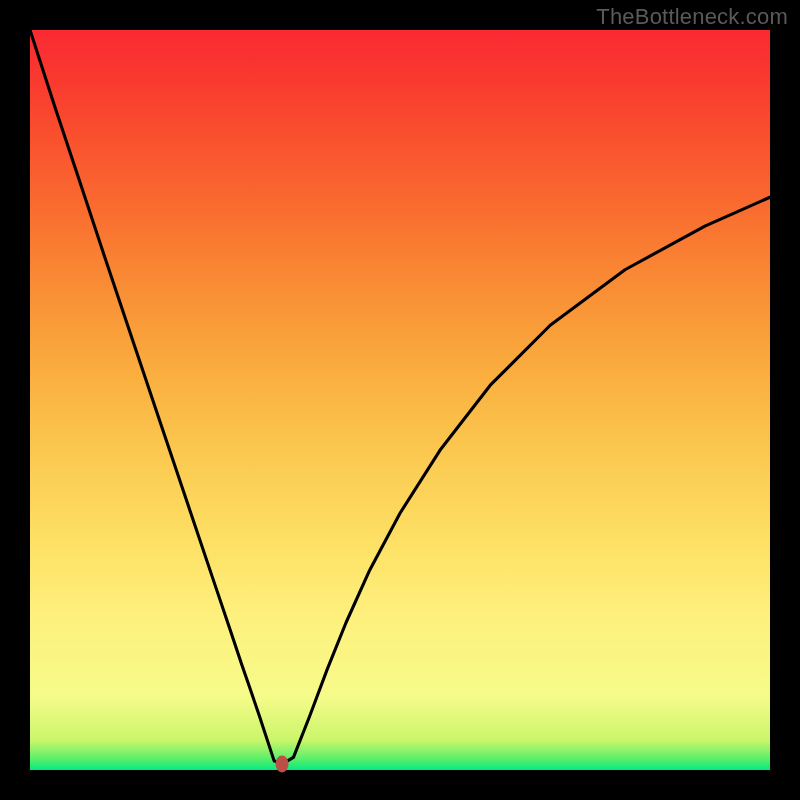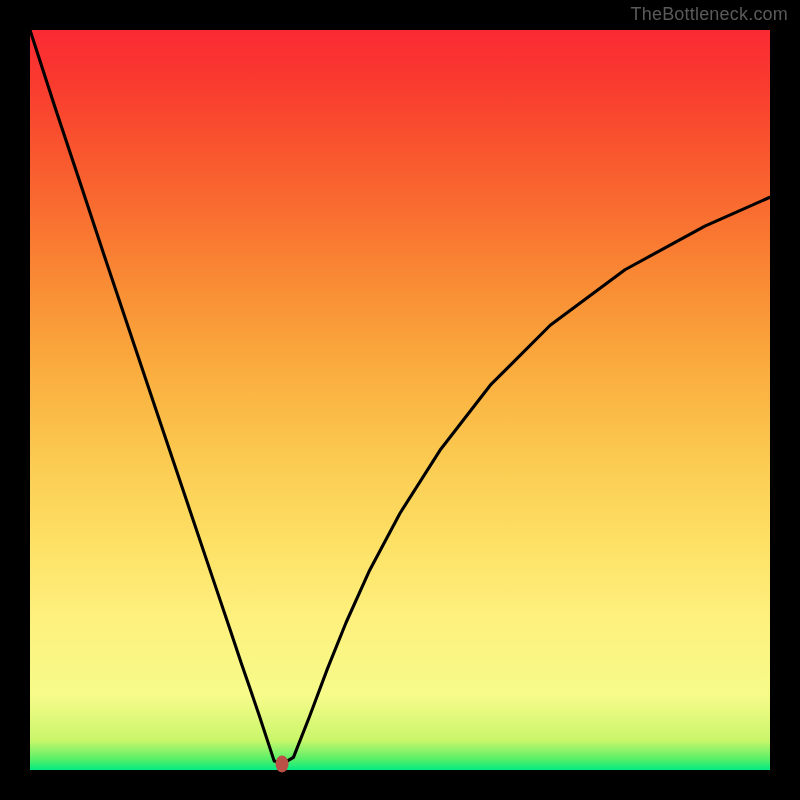--- a/index.html
+++ b/index.html
@@ -15,21 +15,21 @@
     position: relative;
     width: 800px;
     height: 800px;
     background: #000000;
   }
   .watermark {
     position: absolute;
     top: 4px;
     right: 12px;
     color: #5a5a5a;
-    font-size: 18px;
+    font-size: 22px;
     font-weight: 500;
     letter-spacing: 0.2px;
     z-index: 30;
   }
   .plot {
     position: absolute;
     left: 30px;
     top: 30px;
     width: 740px;
     height: 740px;

